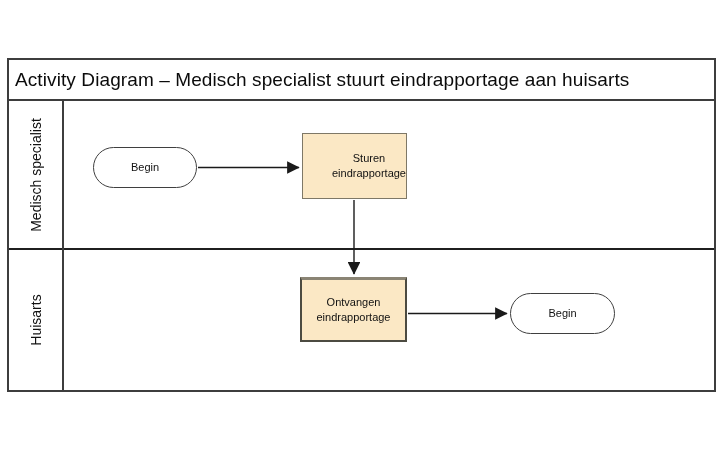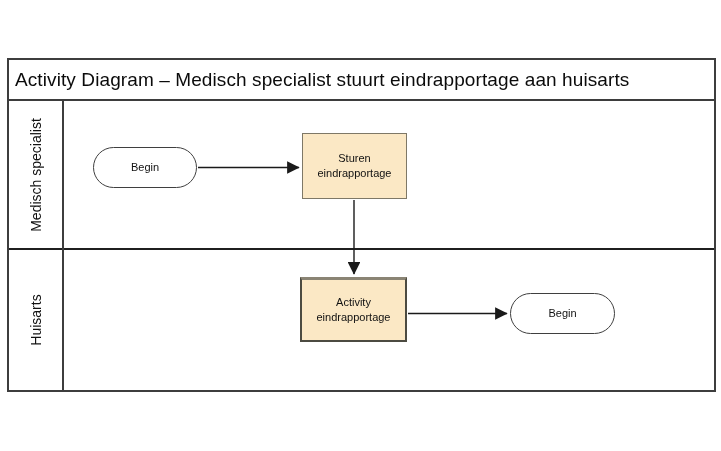--- a/index.html
+++ b/index.html
@@ -34,21 +34,21 @@
   .lane.second{flex:1;}
 
   .node{
     position:absolute;display:flex;align-items:center;justify-content:center;
     text-align:center;font-size:11px;line-height:1.35;color:#111;
     box-sizing:border-box;background:#fff;
   }
   .stadium{border:1.5px solid #3f3f3f;border-radius:21px;}
   .action{border:1.5px solid #7e7867;white-space:pre-line;}
   #node-begin{left:93px;top:147px;width:104px;height:41px;}
-  #node-sturen{left:302px;top:133px;width:105px;height:66px;}
+  #node-sturen{left:302px;top:133px;width:105px;height:66px;justify-content:flex-end;}
   #node-ontvangen{left:300px;top:277px;width:107px;height:65px;
     border-width:2px;border-top:3px solid #8a8474;border-color:#4c4b41;border-top-color:#8a8474;}
   #node-einde{left:510px;top:293px;width:105px;height:41px;}
 
   .connectors{position:absolute;left:0;top:0;width:721px;height:451px;pointer-events:none;}
 </style>
 </head>
 <body>
 
 <div class="canvas">
@@ -76,21 +76,21 @@
   <div id="node-begin" class="node stadium">
     <span>Begin</span>
   </div>
 
   <div id="node-sturen" class="node action" style="background-color: rgb(251, 232, 197);">
     <span>Sturen
 eindrapportage</span>
   </div>
 
   <div id="node-ontvangen" class="node action" style="background-color: rgb(251, 232, 197);">
-    <span>Activity
+    <span>Ontvangen
 eindrapportage</span>
   </div>
 
   <div id="node-einde" class="node stadium">
     <span>Begin</span>
   </div>
 
   <svg class="connectors" viewBox="0 0 721 451" xmlns="http://www.w3.org/2000/svg">
     <defs>
       <marker id="arrow" markerWidth="10" markerHeight="9" refX="8.5" refY="4.5" orient="auto">

